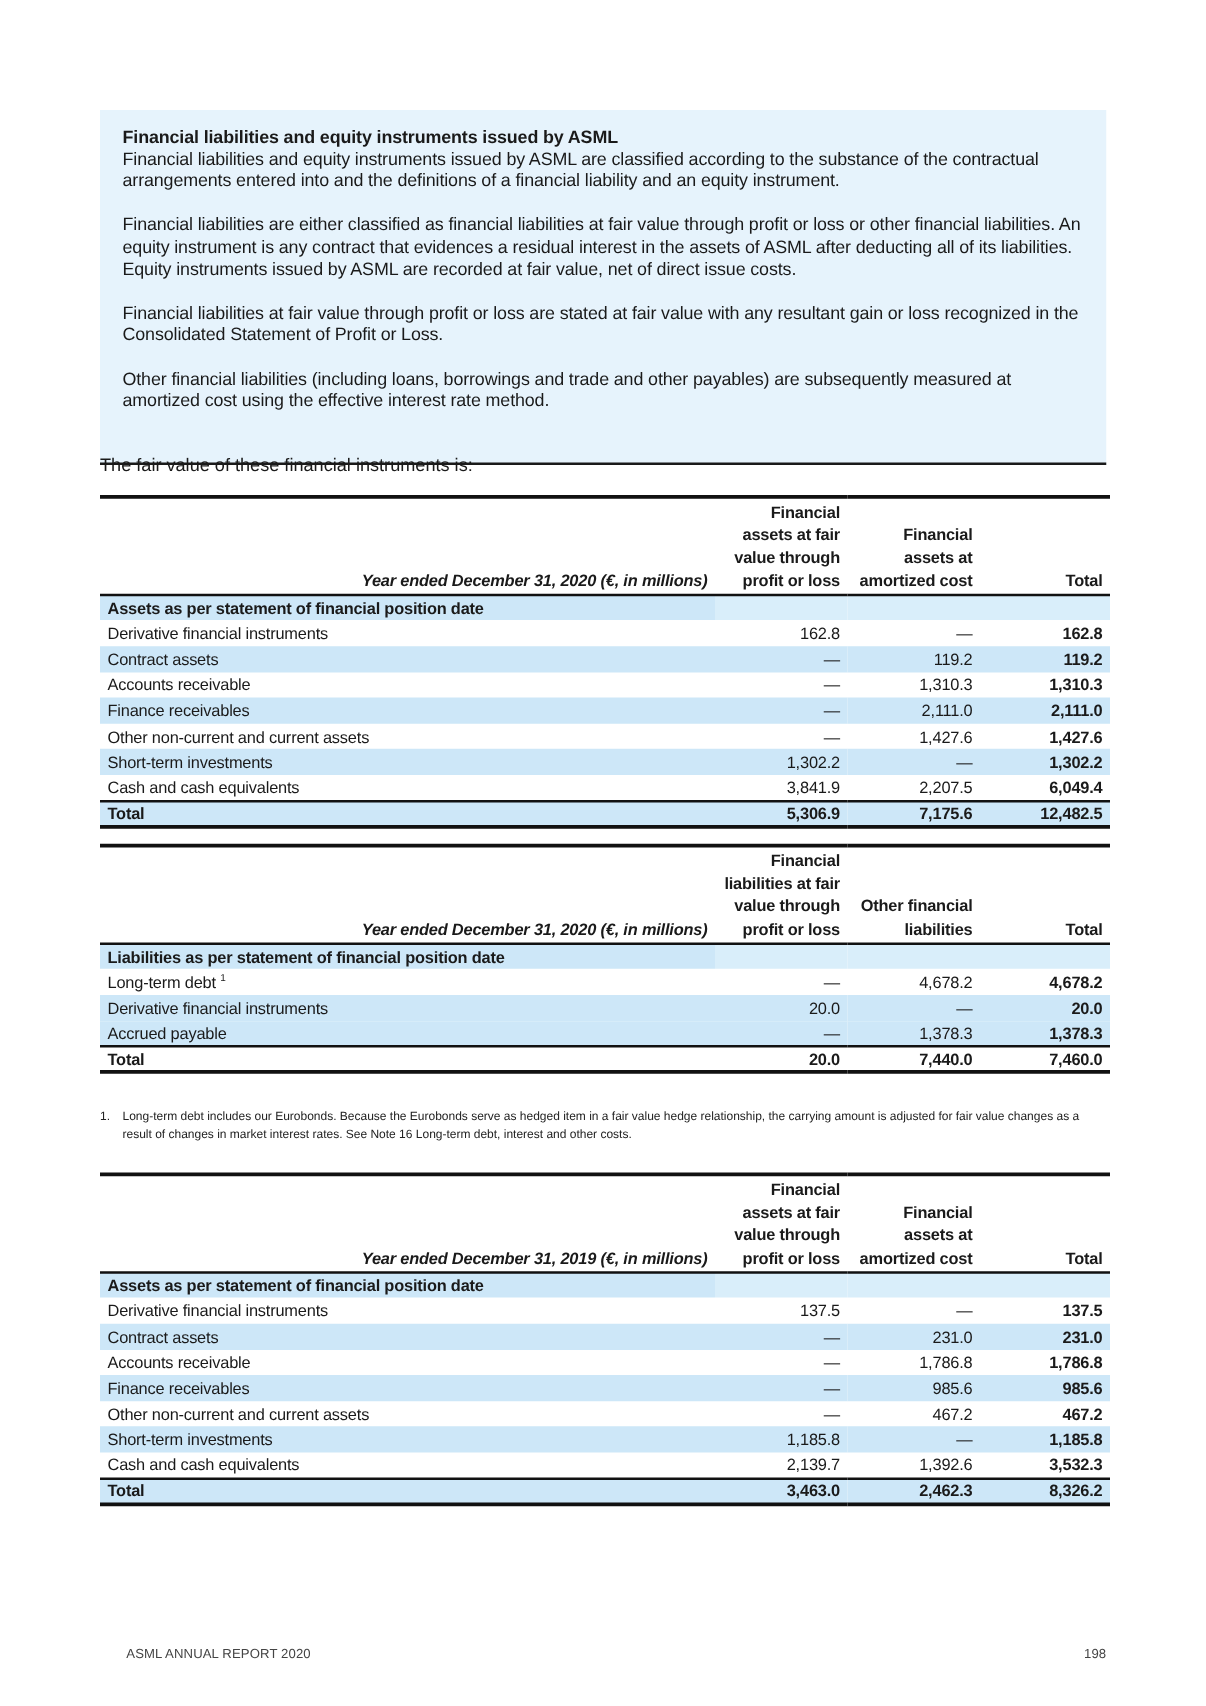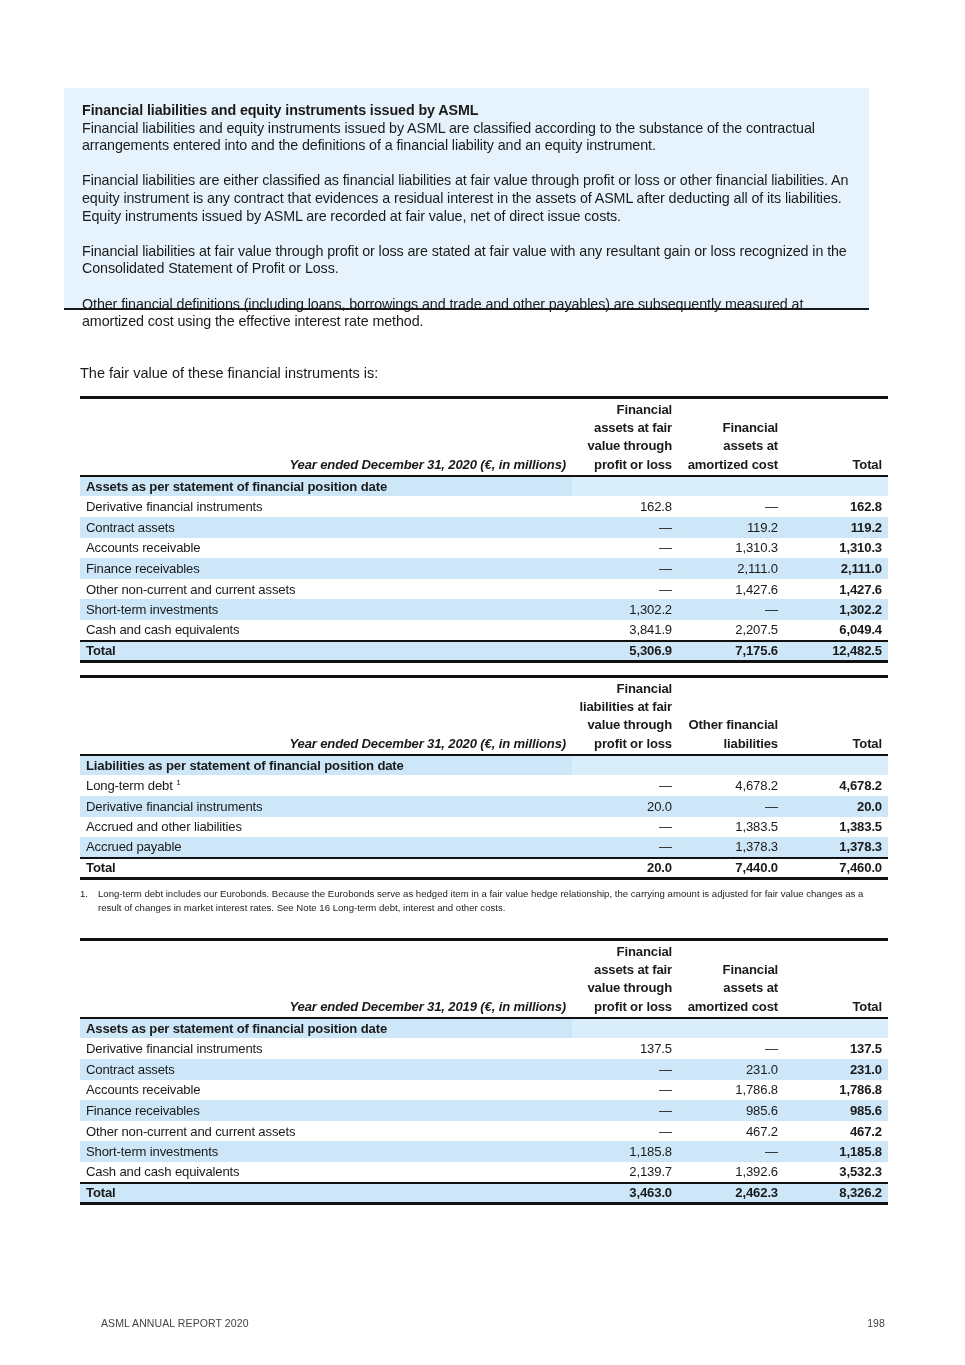--- a/index.html
+++ b/index.html
@@ -1,20 +1,20 @@
 <!DOCTYPE html>
 <html><head>
 <meta charset="utf-8">
 <style>
   * { box-sizing: border-box; margin: 0; padding: 0; }
   html, body { width: 965px; height: 1365px; background: #ffffff; }
   body { position: relative; font-family: "Liberation Sans", sans-serif; color: #1a1a1a; }
 
   .callout {
-    position: absolute; left: 64px; top: 88px; width: 805px; height: 222px;
+    position: absolute; left: 80px; top: 88px; width: 805px; height: 284px;
     background: #e6f3fc; border-bottom: 2px solid #1a1a1a;
     padding: 14px 18px 0 18px; font-size: 14.3px; line-height: 17.6px; letter-spacing: -0.1px;
   }
   .callout .title { font-weight: bold; }
   .callout p { margin-bottom: 17.6px; }
 
   .intro { position: absolute; left: 80px; top: 365px; font-size: 14.5px; }
 
   table.fin {
     position: absolute; left: 80px; width: 808px; border-collapse: collapse;
@@ -50,21 +50,21 @@
   .footer.right { right: 80px; }
 </style>
 </head>
 <body>
 
 <div class="callout">
   <div class="title">Financial liabilities and equity instruments issued by ASML</div>
   <p>Financial liabilities and equity instruments issued by ASML are classified according to the substance of the contractual arrangements entered into and the definitions of a financial liability and an equity instrument.</p>
   <p>Financial liabilities are either classified as financial liabilities at fair value through profit or loss or other financial liabilities. An equity instrument is any contract that evidences a residual interest in the assets of ASML after deducting all of its liabilities. Equity instruments issued by ASML are recorded at fair value, net of direct issue costs.</p>
   <p>Financial liabilities at fair value through profit or loss are stated at fair value with any resultant gain or loss recognized in the Consolidated Statement of Profit or Loss.</p>
-  <p>Other financial definitions (including loans, borrowings and trade and other payables) are subsequently measured at amortized cost using the effective interest rate method.</p>
+  <p>Other financial liabilities (including loans, borrowings and trade and other payables) are subsequently measured at amortized cost using the effective interest rate method.</p>
 </div>
 
 <div class="intro">The fair value of these financial instruments is:</div>
 
 <table class="fin" style="top:396px;">
   <colgroup>
       <col class="c-label">
       <col class="c-1">
       <col class="c-2">
       <col class="c-3">
@@ -162,26 +162,20 @@
         <td>—</td>
         <td>4,678.2</td>
         <td class="total">4,678.2</td>
       </tr>
     <tr class="blue">
         <td class="label">Derivative financial instruments</td>
         <td>20.0</td>
         <td>—</td>
         <td class="total">20.0</td>
       </tr>
-    <tr>
-        <td class="label">Accrued and other liabilities</td>
-        <td>—</td>
-        <td>1,383.5</td>
-        <td class="total">1,383.5</td>
-      </tr>
     <tr class="blue">
         <td class="label">Accrued payable</td>
         <td>—</td>
         <td>1,378.3</td>
         <td class="total">1,378.3</td>
       </tr>
     <tr class="total-row">
         <td class="label">Total</td>
         <td>20.0</td>
         <td>7,440.0</td>

